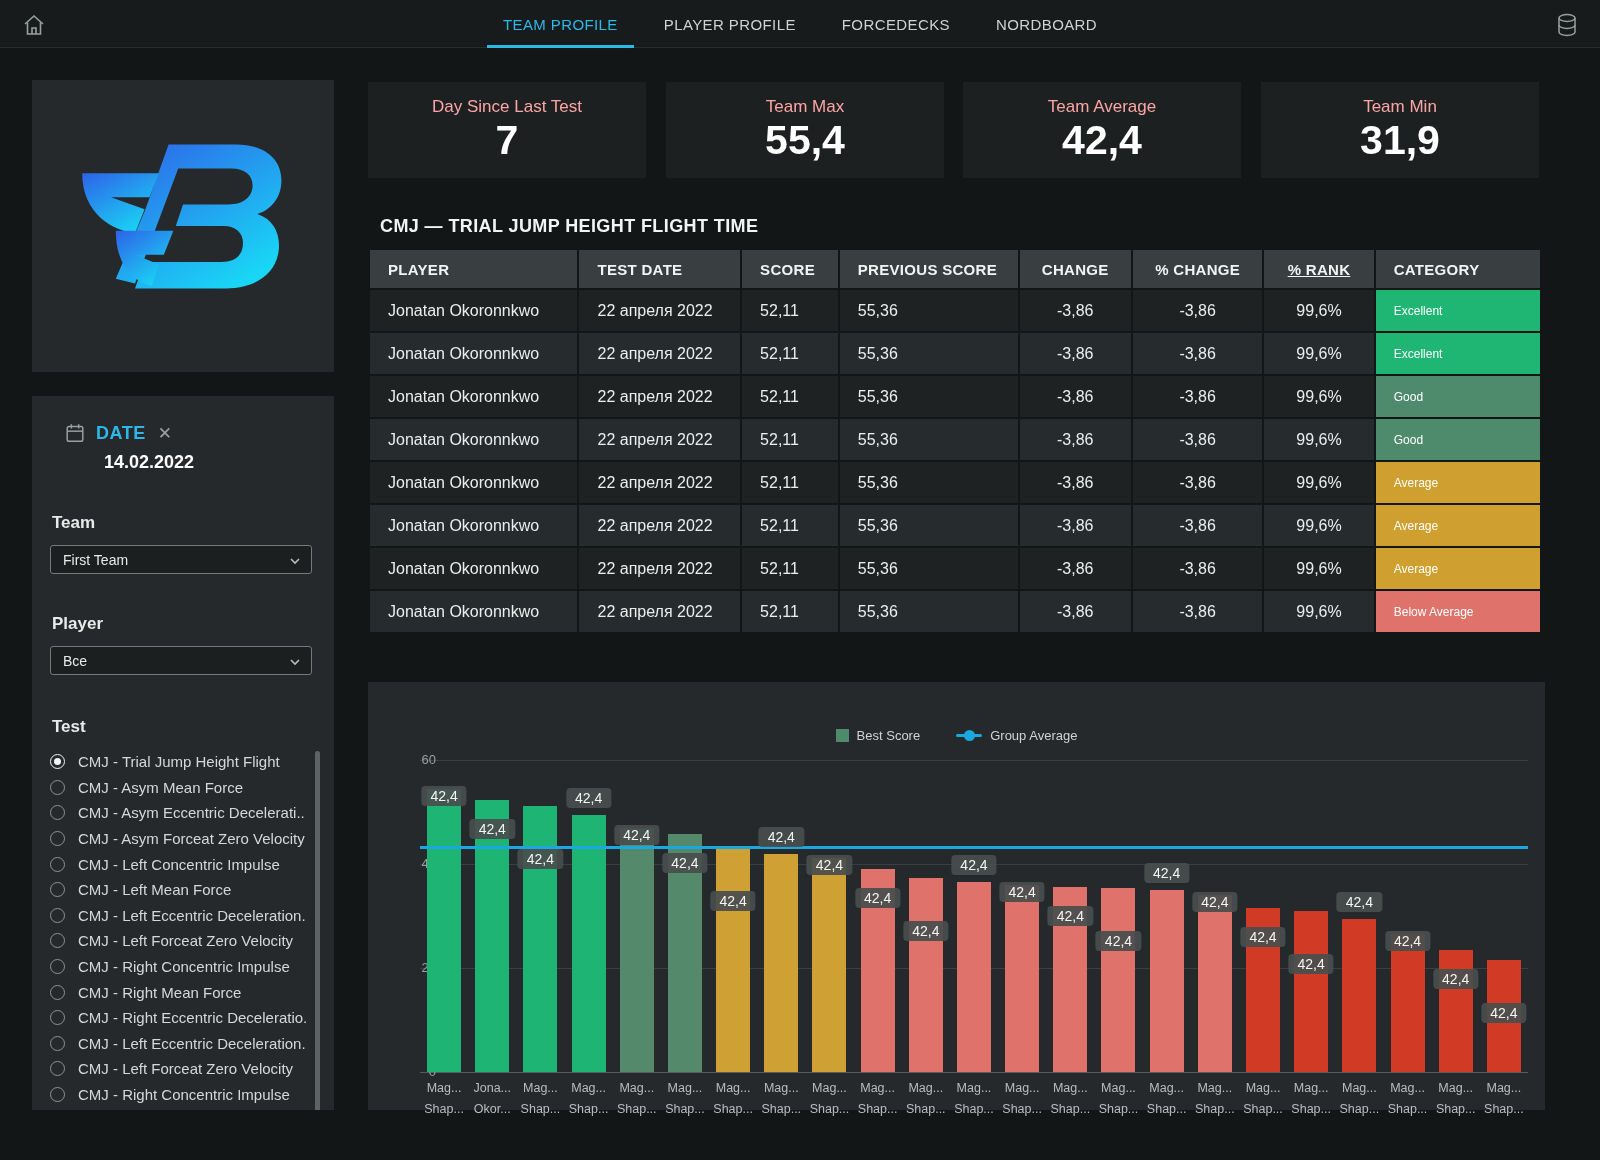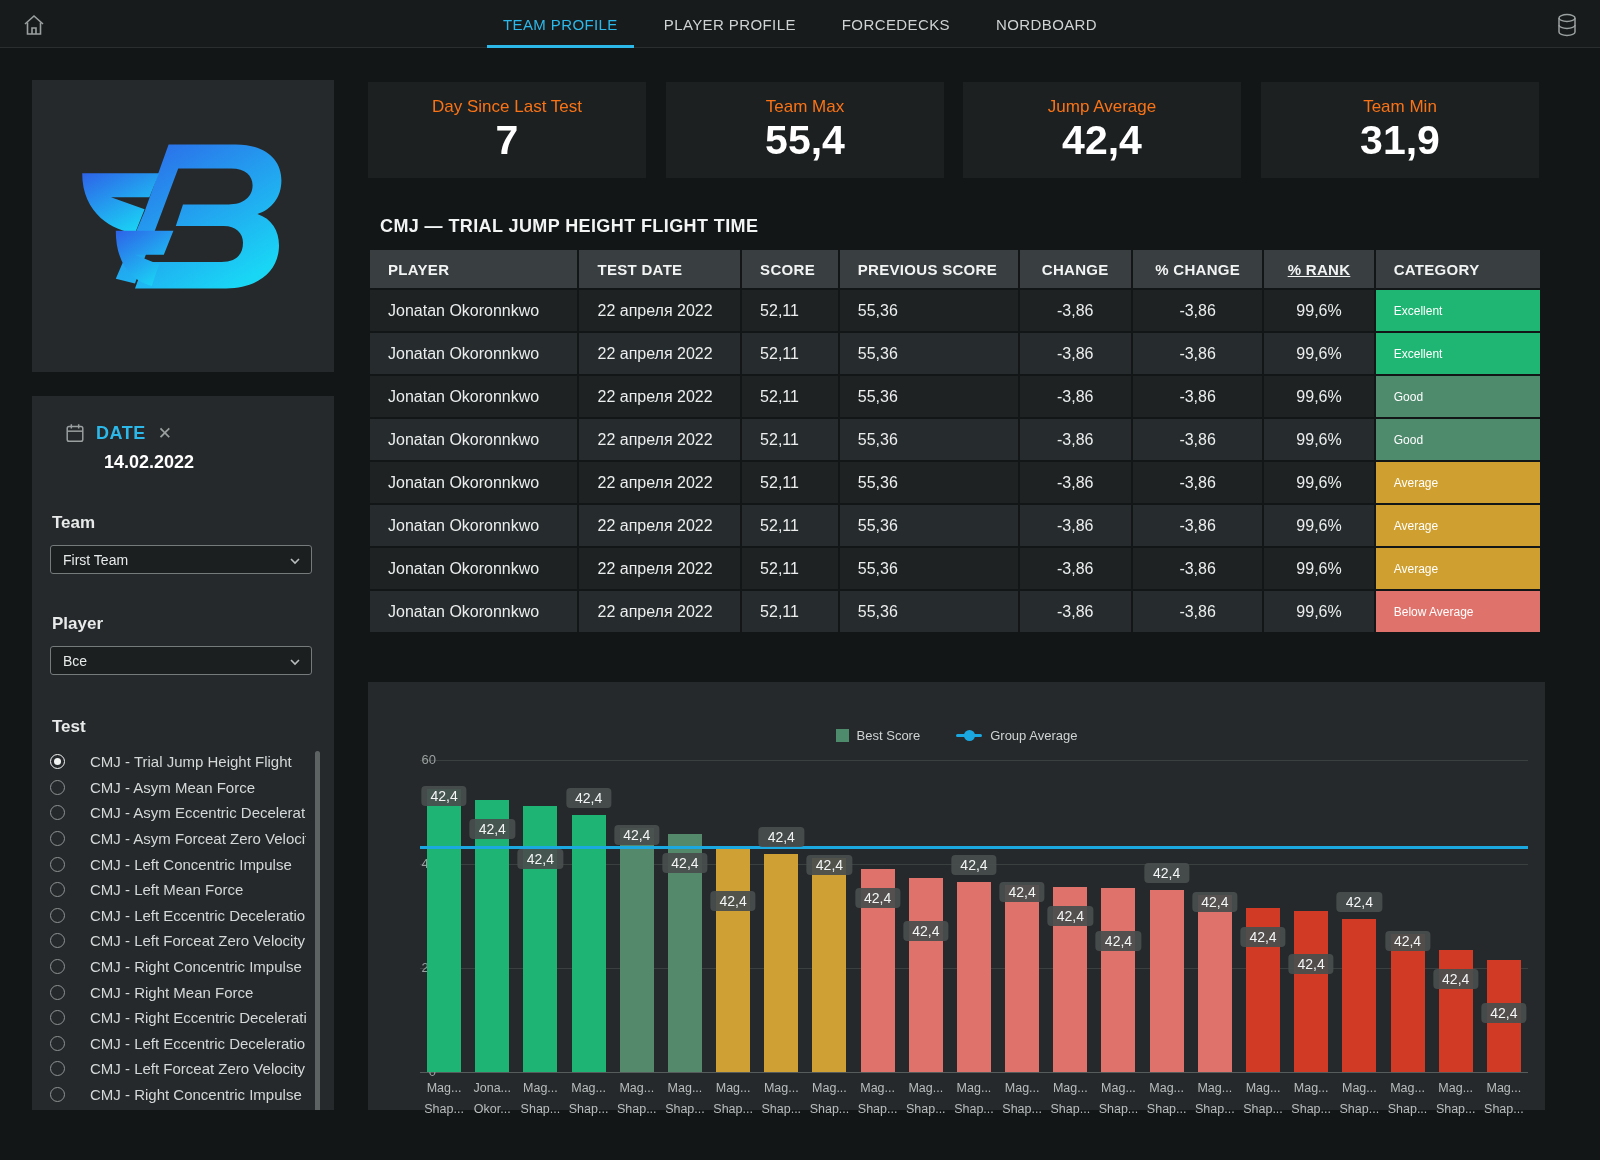--- a/index.html
+++ b/index.html
@@ -25,30 +25,30 @@
   .date-label { color:#2cb9ea; font-size:18px; font-weight:bold; letter-spacing:.5px; }
   .date-close { color:#9aa0a0; font-size:17px; cursor:pointer; margin-left:2px; }
   .date-value { padding-left:54px; margin-top:8px; font-size:18px; font-weight:bold; color:#fff; }
 
   .field-label { font-size:17px; font-weight:bold; color:#e8eaea; margin-top:40px; padding-left:2px; }
   .select { margin-top:12px; height:29px; width:262px; background:#1b1f20; border:1px solid #757a7b; border-radius:3px; display:flex; align-items:center; justify-content:space-between; padding:0 10px 0 12px; font-size:14px; color:#e8eaea; cursor:pointer; }
   .select .chev { width:12px; height:12px; color:#b9bdbd; }
 
   
   .test-list { margin-top:12px; position:relative; padding-right:10px; }
-  .test-item { display:flex; align-items:center; gap:25px; height:25.6px; font-size:15px; color:#d5d8d8; cursor:pointer; white-space:nowrap; overflow:hidden; }
+  .test-item { display:flex; align-items:center; gap:13px; height:25.6px; font-size:15px; color:#d5d8d8; cursor:pointer; white-space:nowrap; overflow:hidden; }
   .radio { flex:0 0 15px; width:15px; height:15px; border-radius:50%; border:1px solid #8d9293; position:relative; background:transparent; }
   .test-item.selected .radio { border-color:#f2f4f4; }
   .test-item.selected .radio::after { content:""; position:absolute; left:3px; top:3px; width:7px; height:7px; border-radius:50%; background:#f2f4f4; }
   .test-scrollbar { position:absolute; right:-4px; top:2px; width:5px; height:378px; background:#33383a; border-radius:3px; }
   .test-scroll-thumb { position:absolute; left:0; top:0; width:5px; height:372px; background:#5d6263; border-radius:3px; }
 
   
   .card { position:absolute; top:82px; width:278px; height:96px; background:#1d2021; display:flex; flex-direction:column; align-items:center; justify-content:center; gap:2px; }
-  .card-label { font-size:17px; color:#f97316; }
+  .card-label { font-size:17px; color:#fca5a5; }
   .card-value { font-size:41px; font-weight:bold; color:#ffffff; line-height:1.05; }
 
   
   .table-title { position:absolute; left:380px; top:216px; font-size:18px; font-weight:bold; letter-spacing:.4px; color:#f2f4f4; }
   .vald-table { position:absolute; left:368px; top:248px; width:1174px; border-collapse:separate; border-spacing:2px; background:#131617; }
   .vald-table th { background:#393e40; height:38px; font-size:15px; font-weight:bold; color:#f2f4f4; text-align:left; padding:0 0 0 18px; letter-spacing:.3px; white-space:nowrap; }
   .vald-table th.c, .vald-table td.c { text-align:center; padding-left:0; }
   .vald-table td { height:41px; font-size:16px; color:#eceeee; padding:0 0 0 18px; white-space:nowrap; }
   .vald-table tr.odd td { background:#1e2222; }
   .vald-table tr.even td { background:#262b2d; }
@@ -213,21 +213,21 @@
 <div id="statCards">
     <div class="card" style="left: 368px;">
       <div class="card-label">Day Since Last Test</div>
       <div class="card-value">7</div>
     </div>
     <div class="card" style="left: 666px;">
       <div class="card-label">Team Max</div>
       <div class="card-value">55,4</div>
     </div>
     <div class="card" style="left: 963px;">
-      <div class="card-label">Jump Average</div>
+      <div class="card-label">Team Average</div>
       <div class="card-value">42,4</div>
     </div>
     <div class="card" style="left: 1261px;">
       <div class="card-label">Team Min</div>
       <div class="card-value">31,9</div>
     </div>
   </div>
 
 <div class="table-title">CMJ — TRIAL JUMP HEIGHT FLIGHT TIME</div>
 <table class="vald-table">

